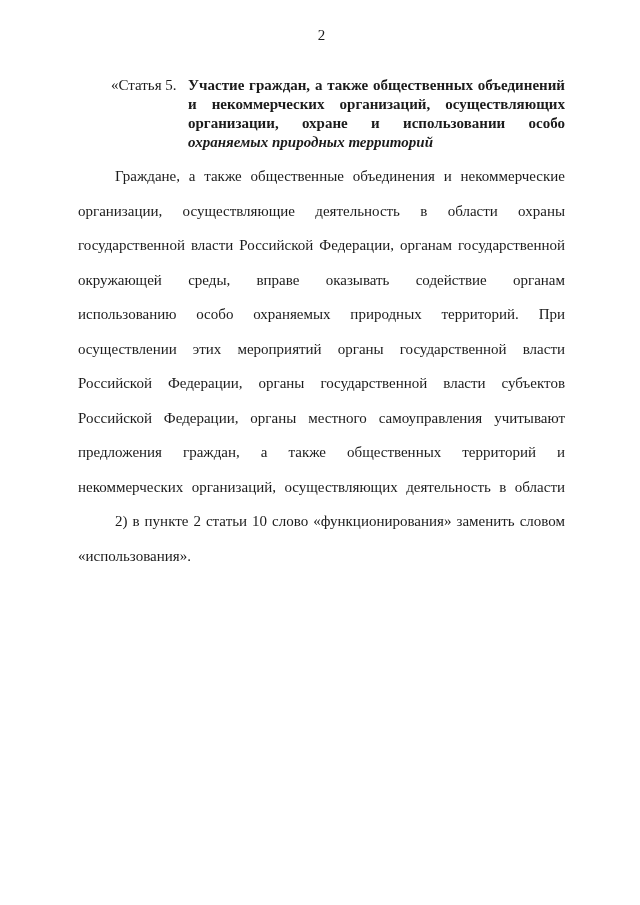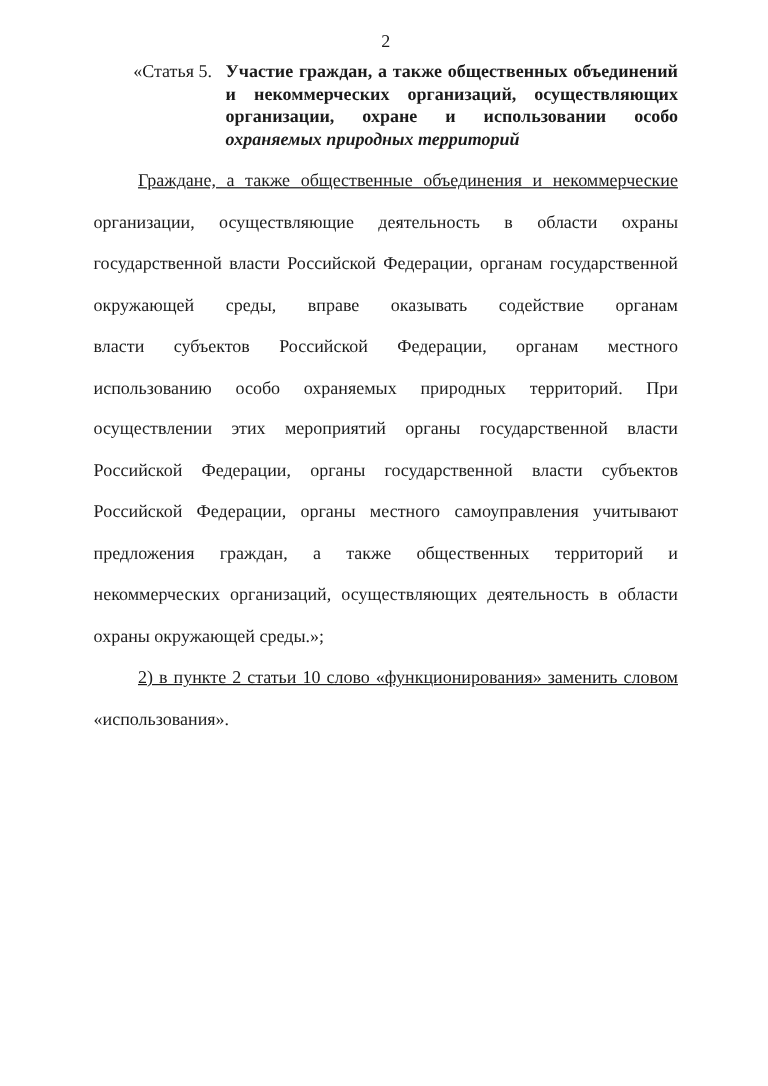--- a/index.html
+++ b/index.html
@@ -17,21 +17,21 @@
     height: 905px;
     padding: 26px 75px 0 78px;
   }
   .pagenum {
     text-align: center;
     font-size: 15px;
     line-height: 19px;
   }
   .heading {
     position: relative;
-    margin-top: 6px;
+    margin-top: 31px;
     font-size: 15px;
     line-height: 19px;
   }
   .heading-label {
     position: absolute;
     left: 33px;
     top: 0;
     font-weight: normal;
     white-space: nowrap;
   }
@@ -49,21 +49,21 @@
   }
   .bodytext {
     margin-top: 7px;
     font-size: 15px;
   }
   .bline {
     line-height: 34.5px;
     text-align: justify;
     text-align-last: justify;
   }
-  .bline.ind { text-indent: 37px; text-decoration: underline; }
+  .bline.ind { text-indent: 37px; }
   .bline.last { text-align-last: left; }
 </style>
 </head>
 <body>
 
 <div class="page">
   <div class="pagenum">2</div>
 
   <div class="heading">
     <span class="heading-label">«Статья 5.</span>
@@ -73,24 +73,22 @@
         <div class="hline">организации, охране и использовании особо</div>
         <div class="hline last">охраняемых природных территорий</div>
       </div>
   </div>
 
   <div class="bodytext">
       <div class="bline ind">Граждане, а также общественные объединения и некоммерческие</div>
       <div class="bline">организации, осуществляющие деятельность в области охраны</div>
       <div class="bline">государственной власти Российской Федерации, органам государственной</div>
       <div class="bline">окружающей среды, вправе оказывать содействие органам</div>
-      <div class="bline">власти субъектов Российской Федерации, органам местного</div>
       <div class="bline">использованию особо охраняемых природных территорий. При</div>
       <div class="bline">осуществлении этих мероприятий органы государственной власти</div>
       <div class="bline">Российской Федерации, органы государственной власти субъектов</div>
       <div class="bline">Российской Федерации, органы местного самоуправления учитывают</div>
       <div class="bline">предложения граждан, а также общественных территорий и</div>
       <div class="bline">некоммерческих организаций, осуществляющих деятельность в области</div>
-      <div class="bline last">охраны окружающей среды.»;</div>
       <div class="bline ind">2) в пункте 2 статьи 10 слово «функционирования» заменить словом</div>
       <div class="bline last">«использования».</div>
     </div>
 </div>
 
 </body></html>

